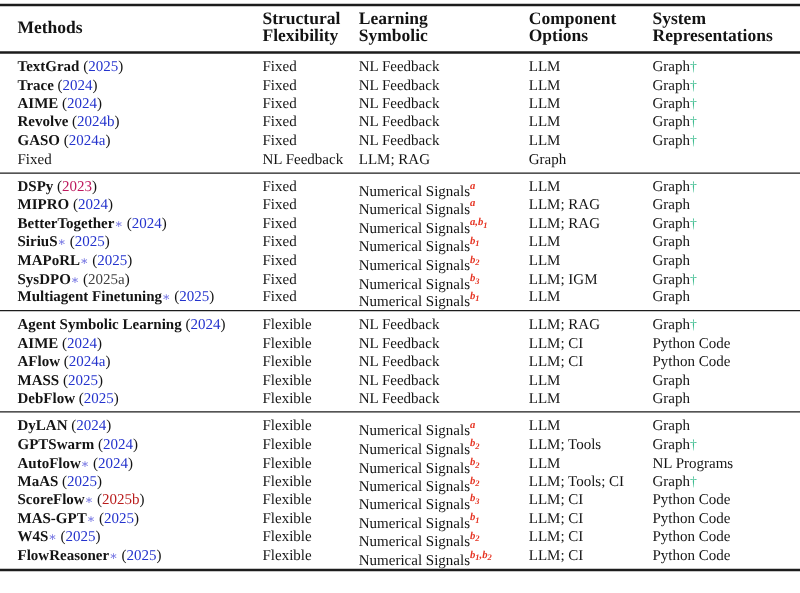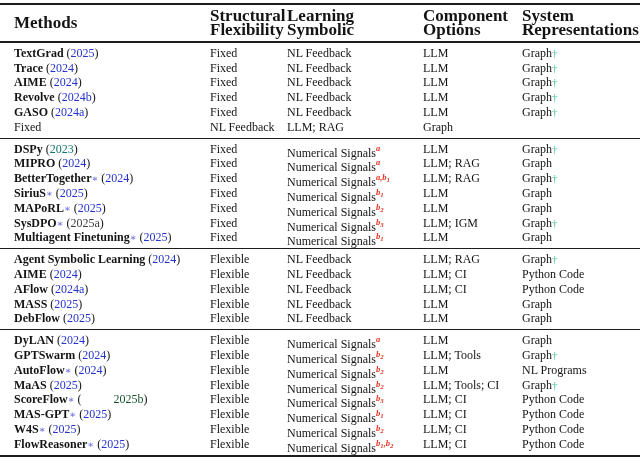--- a/index.html
+++ b/index.html
@@ -19,21 +19,21 @@
   .rule-bottom{height:2.4px;}
   .grid-row{
     display:grid;
     grid-template-columns:196px 77px 136px 99px 1fr;
     padding-left:14px;
     box-sizing:border-box;
   }
   .thead{padding-top:4px;padding-bottom:4px;}
   .hcell{
     display:flex;flex-direction:column;justify-content:center;
-    font-weight:bold;font-size:17px;line-height:14px;
+    font-weight:bold;font-size:14px;line-height:14px;
   }
   .section{padding:3px 0;}
   .trow{height:14.8px;line-height:14.8px;font-size:12px;white-space:nowrap;}
   .mname{font-weight:bold;}
   .cell{overflow:visible;}
   .year{cursor:pointer;}
   .star{font-size:10px;}
   sup.sig{
     font-weight:bold;font-style:italic;
     font-size:8.5px;
@@ -123,21 +123,21 @@
         <div class="grid-row trow">
           <div class="cell">Fixed</div>
           <div class="cell">NL Feedback</div>
           <div class="cell">LLM; RAG</div>
           <div class="cell">Graph</div>
         </div>
       </div>
       <div class="rule rule-sec"></div>
       <div class="section">
         <div class="grid-row trow">
-          <div class="cell"><span class="mname">DSPy</span><span> (</span><span class="year" style="color: #0f766e;">2023</span><span>)</span></div>
+          <div class="cell"><span class="mname">DSPy</span><span> (</span><span class="year" style="color: #be185d;">2023</span><span>)</span></div>
           <div class="cell">Fixed</div>
           <div class="cell">Numerical Signals<sup class="sig" style="color: rgb(230, 51, 34);">a</sup></div>
           <div class="cell">LLM</div>
           <div class="cell">Graph<span class="dagger" style="color: rgb(62, 189, 144);">†</span></div>
         </div>
         <div class="grid-row trow">
           <div class="cell"><span class="mname">MIPRO</span><span> (</span><span class="year" style="color: rgb(36, 51, 205);">2024</span><span>)</span></div>
           <div class="cell">Fixed</div>
           <div class="cell">Numerical Signals<sup class="sig" style="color: rgb(230, 51, 34);">a</sup></div>
           <div class="cell">LLM; RAG</div>
@@ -241,21 +241,21 @@
           <div class="cell">NL Programs</div>
         </div>
         <div class="grid-row trow">
           <div class="cell"><span class="mname">MaAS</span><span> (</span><span class="year" style="color: rgb(36, 51, 205);">2025</span><span>)</span></div>
           <div class="cell">Flexible</div>
           <div class="cell">Numerical Signals<sup class="sig" style="color: rgb(230, 51, 34);">b<span class="ssub">2</span></sup></div>
           <div class="cell">LLM; Tools; CI</div>
           <div class="cell">Graph<span class="dagger" style="color: rgb(62, 189, 144);">†</span></div>
         </div>
         <div class="grid-row trow">
-          <div class="cell"><span class="mname">ScoreFlow</span><span class="star" style="color: rgb(107, 107, 224);">∗</span><span> (</span><span class="year" style="color: #14532d; margin-left: 32px;">2025b</span><span>)</span></div>
+          <div class="cell"><span class="mname">ScoreFlow</span><span class="star" style="color: rgb(107, 107, 224);">∗</span><span> (</span><span class="year" style="color: #b91c1c;">2025b</span><span>)</span></div>
           <div class="cell">Flexible</div>
           <div class="cell">Numerical Signals<sup class="sig" style="color: rgb(230, 51, 34);">b<span class="ssub">3</span></sup></div>
           <div class="cell">LLM; CI</div>
           <div class="cell">Python Code</div>
         </div>
         <div class="grid-row trow">
           <div class="cell"><span class="mname">MAS-GPT</span><span class="star" style="color: rgb(107, 107, 224);">∗</span><span> (</span><span class="year" style="color: rgb(36, 51, 205);">2025</span><span>)</span></div>
           <div class="cell">Flexible</div>
           <div class="cell">Numerical Signals<sup class="sig" style="color: rgb(230, 51, 34);">b<span class="ssub">1</span></sup></div>
           <div class="cell">LLM; CI</div>

